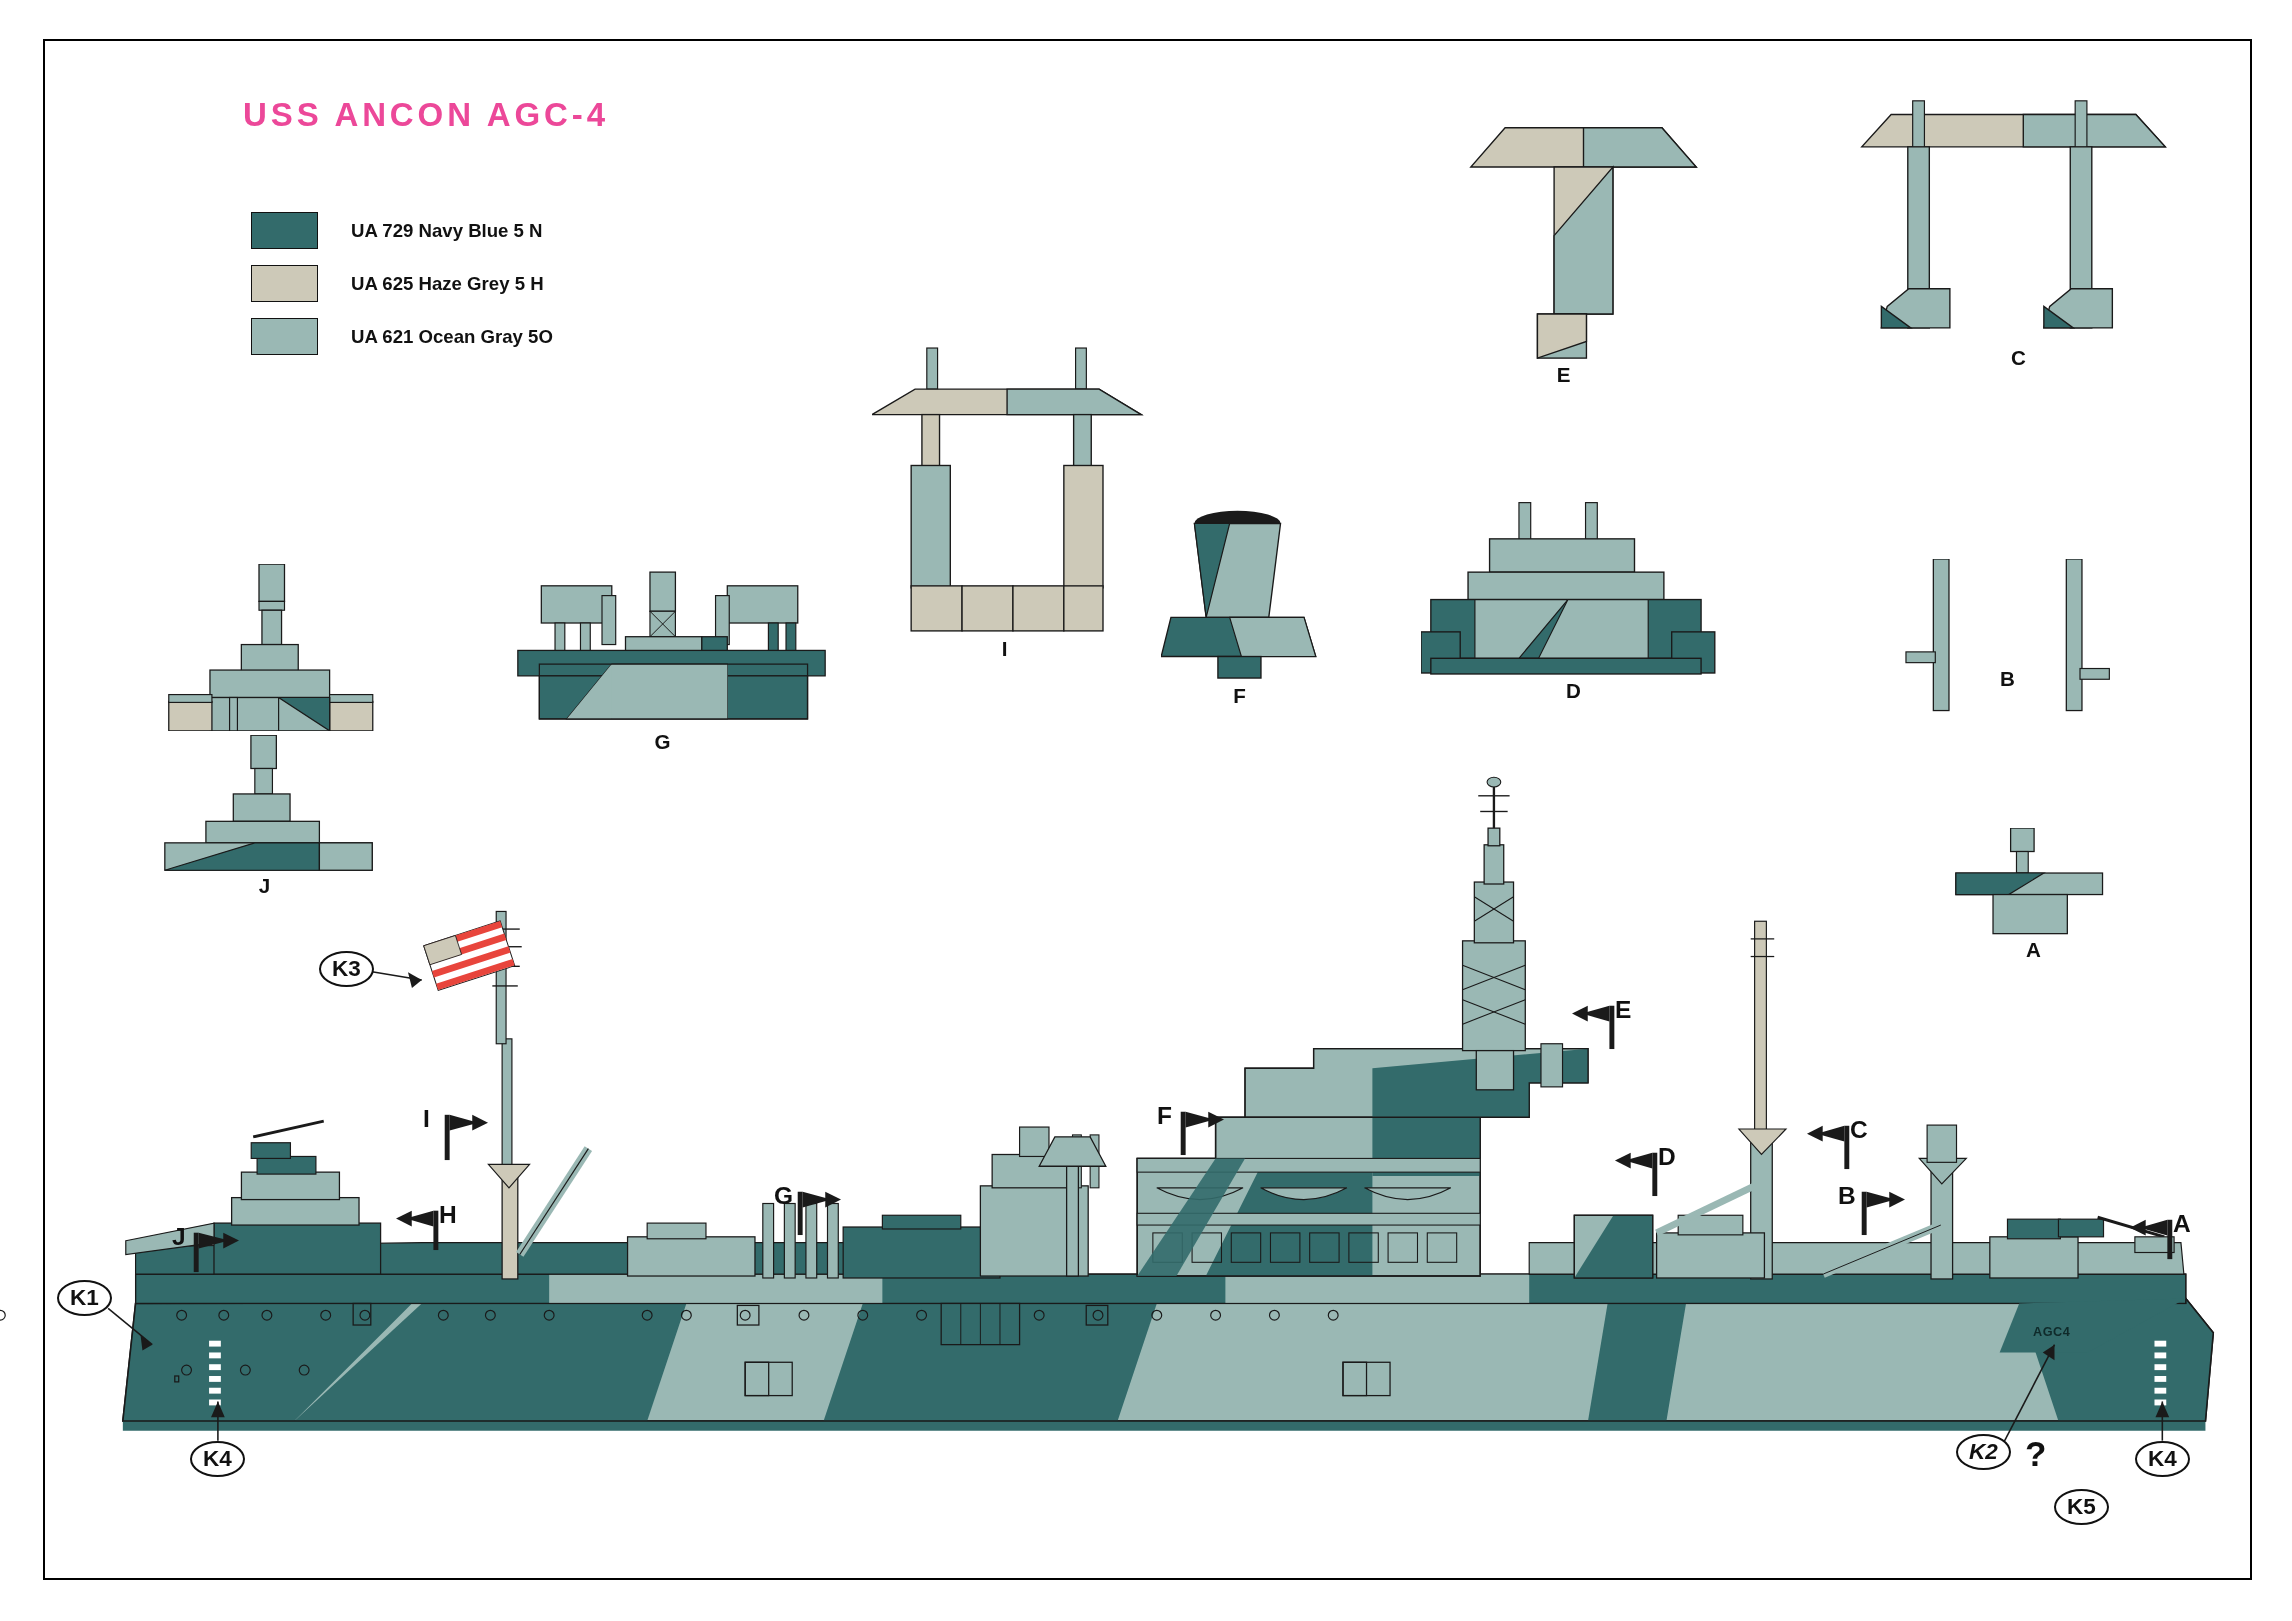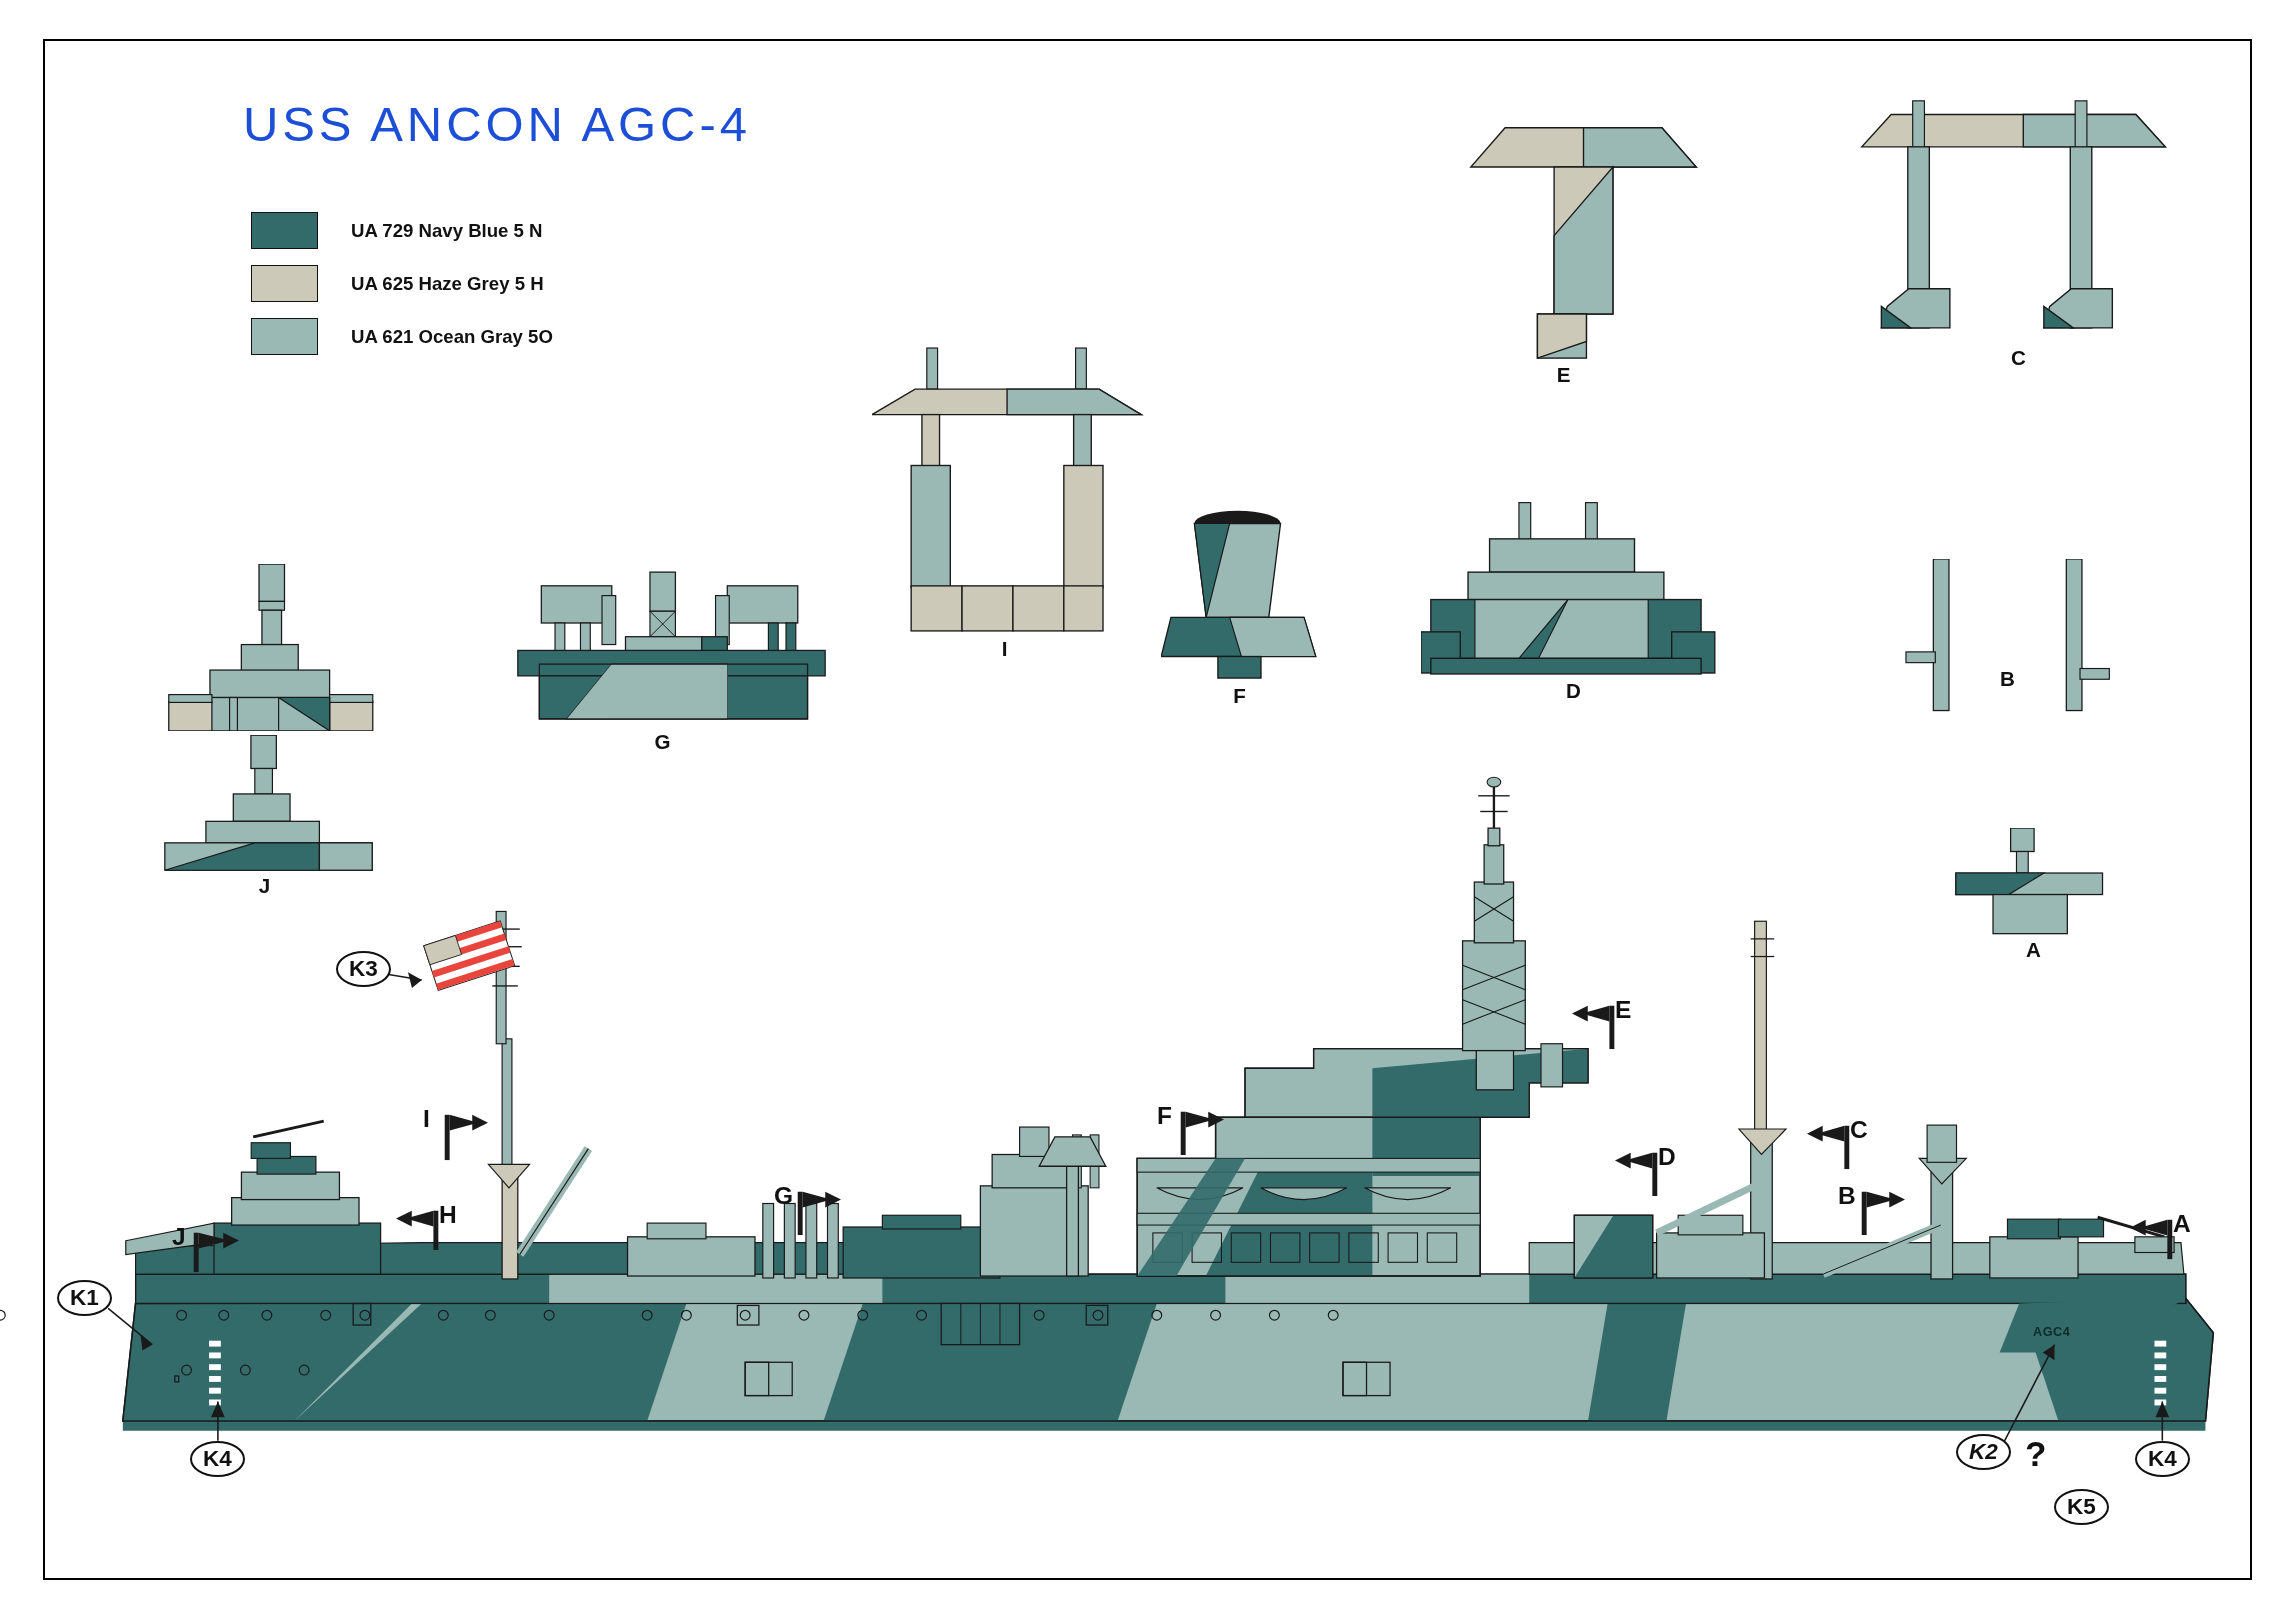--- a/index.html
+++ b/index.html
@@ -11,22 +11,22 @@
     overflow:hidden;
   }
   .border-frame{
     position:absolute;left:43px;top:39px;
     width:2209px;height:1541px;
     border:2.9px solid #000;
     box-sizing:border-box;
   }
   #title{
     position:absolute;left:243px;top:96px;
-    font-size:49px;font-weight:normal;letter-spacing:3.9px;
-    color:#1d4ed8;white-space:nowrap;
+    font-size:33px;font-weight:bold;letter-spacing:3.9px;
+    color:#ec4899;white-space:nowrap;
   }
   
   #legend{position:absolute;left:251px;top:204px;}
   .legend-row{display:flex;align-items:center;height:53px;}
   .swatch{width:67px;height:37px;border:1.5px solid #111;box-sizing:border-box;}
   .legend-label{margin-left:33px;font-size:18.6px;font-weight:bold;color:#111;white-space:nowrap;}
   
   .part{position:absolute;}
   .part-label{
     position:absolute;font-size:20.6px;font-weight:bold;color:#111;
@@ -558,21 +558,21 @@
   <div class="callout" style="left:2122px;top:1206px;">
     <span class="flagtxt" style="left:51px;top:5.9px;">A</span>
     <svg width="73" height="61" viewBox="0 0 74 62">
         <rect x="46" y="14" width="5" height="40" fill="#1a1a1a"></rect>
         <polygon points="46,14 46,30 18,22" fill="#1a1a1a"></polygon>
         <polygon points="24,14 8,22 24,30" fill="#1a1a1a"></polygon>
       </svg>
   </div>
 
   <div class="kmark" style="left:57px;top:1280px;">K1</div>
-  <div class="kmark" style="left:336px;top:951px;text-align:right;">K3</div>
+  <div class="kmark" style="left:319px;top:951px;text-align:right;">K3</div>
   <div class="kmark" style="left:190px;top:1441px;">K4</div>
   <div class="kmark" style="left:1956px;top:1434px;font-style:italic;">K2</div>
   <div class="qmark" style="left:2025px;top:1434px;">?</div>
   <div class="kmark" style="left:2054px;top:1457px;margin-top:32px;">K5</div>
   <div class="kmark" style="left:2135px;top:1441px;">K4</div>
 
 </div>
 
 
 </body></html>

